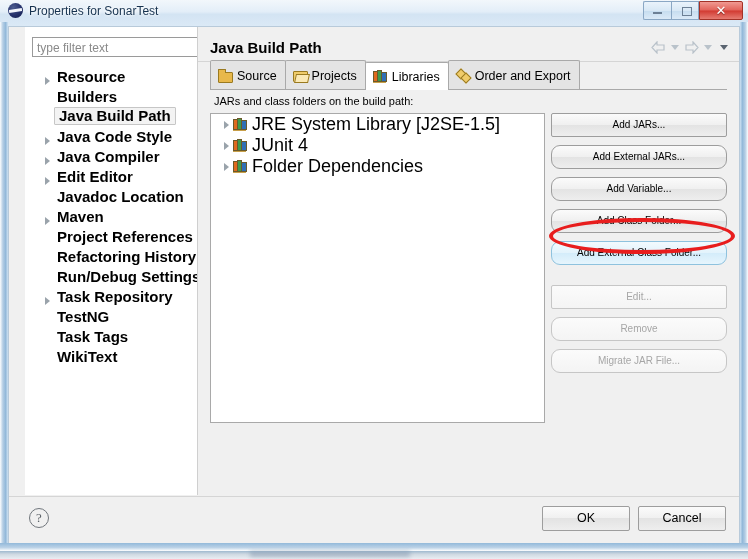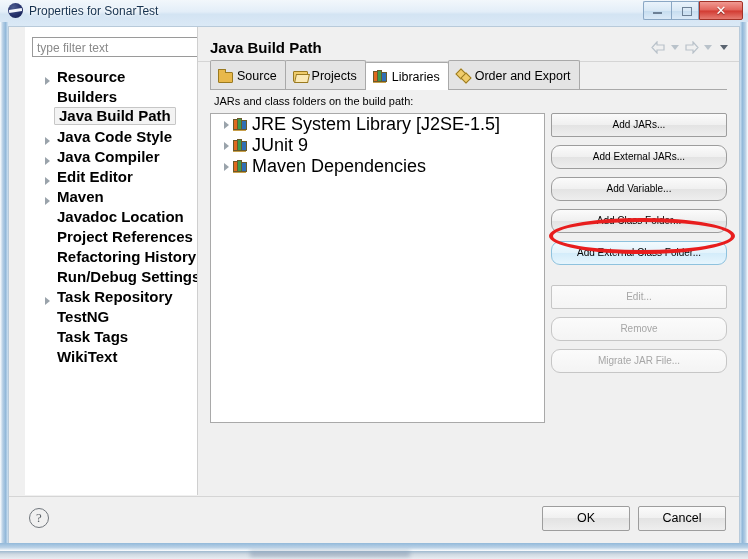--- a/index.html
+++ b/index.html
@@ -480,26 +480,26 @@
             </div>
             <div class="tree-item">
               <span class="tree-arrow has-arrow"></span>
               <span class="tree-label">Java Compiler</span>
             </div>
             <div class="tree-item">
               <span class="tree-arrow has-arrow"></span>
               <span class="tree-label">Edit Editor</span>
             </div>
             <div class="tree-item">
+              <span class="tree-arrow"></span>
+              <span class="tree-label">Javadoc Location</span>
+            </div>
+            <div class="tree-item">
               <span class="tree-arrow has-arrow"></span>
               <span class="tree-label">Maven</span>
-            </div>
-            <div class="tree-item">
-              <span class="tree-arrow"></span>
-              <span class="tree-label">Javadoc Location</span>
             </div>
             <div class="tree-item">
               <span class="tree-arrow"></span>
               <span class="tree-label">Project References</span>
             </div>
             <div class="tree-item">
               <span class="tree-arrow"></span>
               <span class="tree-label">Refactoring History</span>
             </div>
             <div class="tree-item">
@@ -582,31 +582,31 @@
               <span>JRE System Library [J2SE-1.5]</span>
             </div>
             <div class="lib-row">
               <span class="lib-arrow"></span>
               <span class="ic ic-books lib-icon">
                 <i class="base"></i>
                 <i class="b1"></i>
                 <i class="b2"></i>
                 <i class="b3"></i>
               </span>
-              <span>JUnit 9</span>
+              <span>JUnit 4</span>
             </div>
             <div class="lib-row">
               <span class="lib-arrow"></span>
               <span class="ic ic-books lib-icon">
                 <i class="base"></i>
                 <i class="b1"></i>
                 <i class="b2"></i>
                 <i class="b3"></i>
               </span>
-              <span>Maven Dependencies</span>
+              <span>Folder Dependencies</span>
             </div>
           </div>
 
         <div class="btn-col" id="btn-col">
             <div class="btn">Add JARs...</div>
             <div class="btn gap-top">Add External JARs...</div>
             <div class="btn gap-top">Add Variable...</div>
             <div class="btn gap-top">Add Class Folder...</div>
             <div class="btn tinted gap-top">Add External Class Folder...</div>
             <div class="btn disabled gap-big">Edit...</div>

